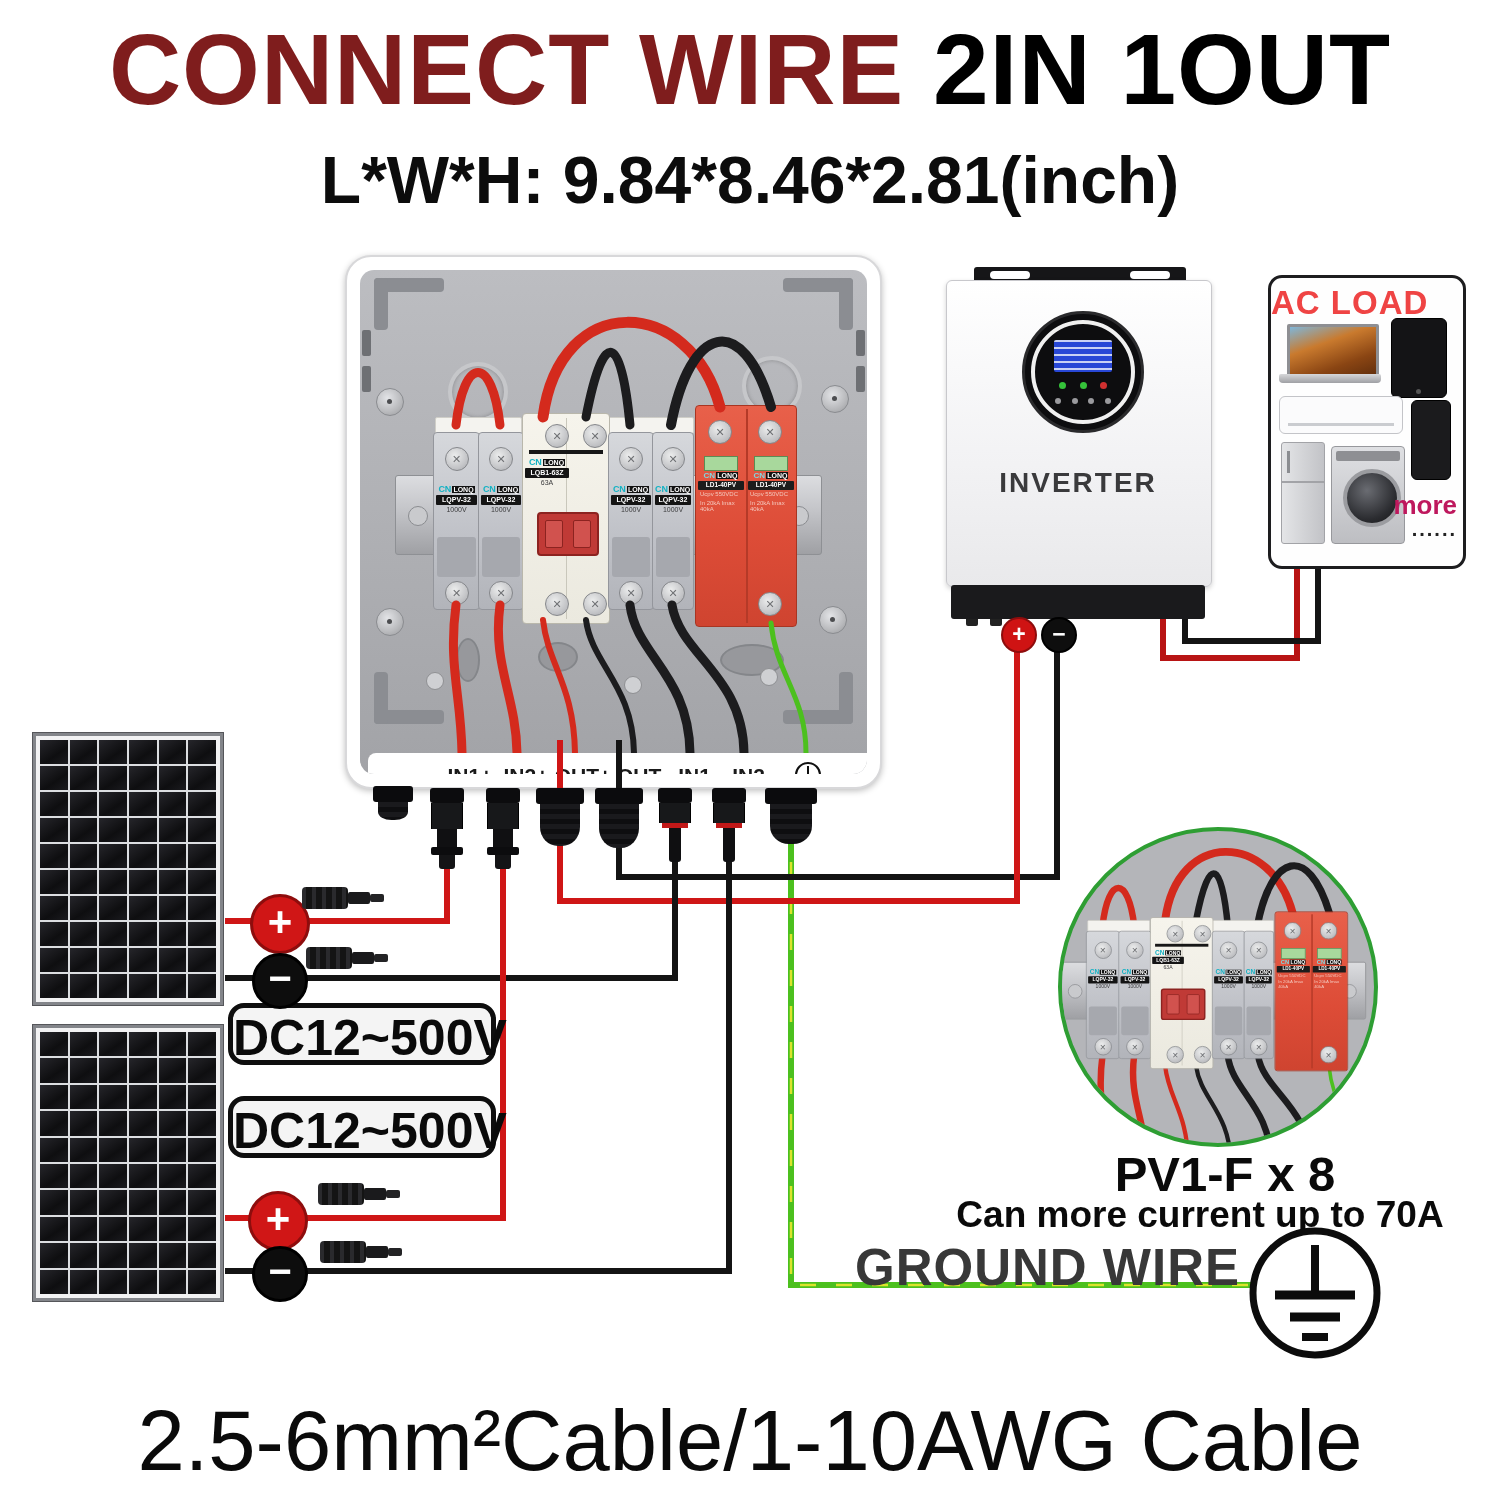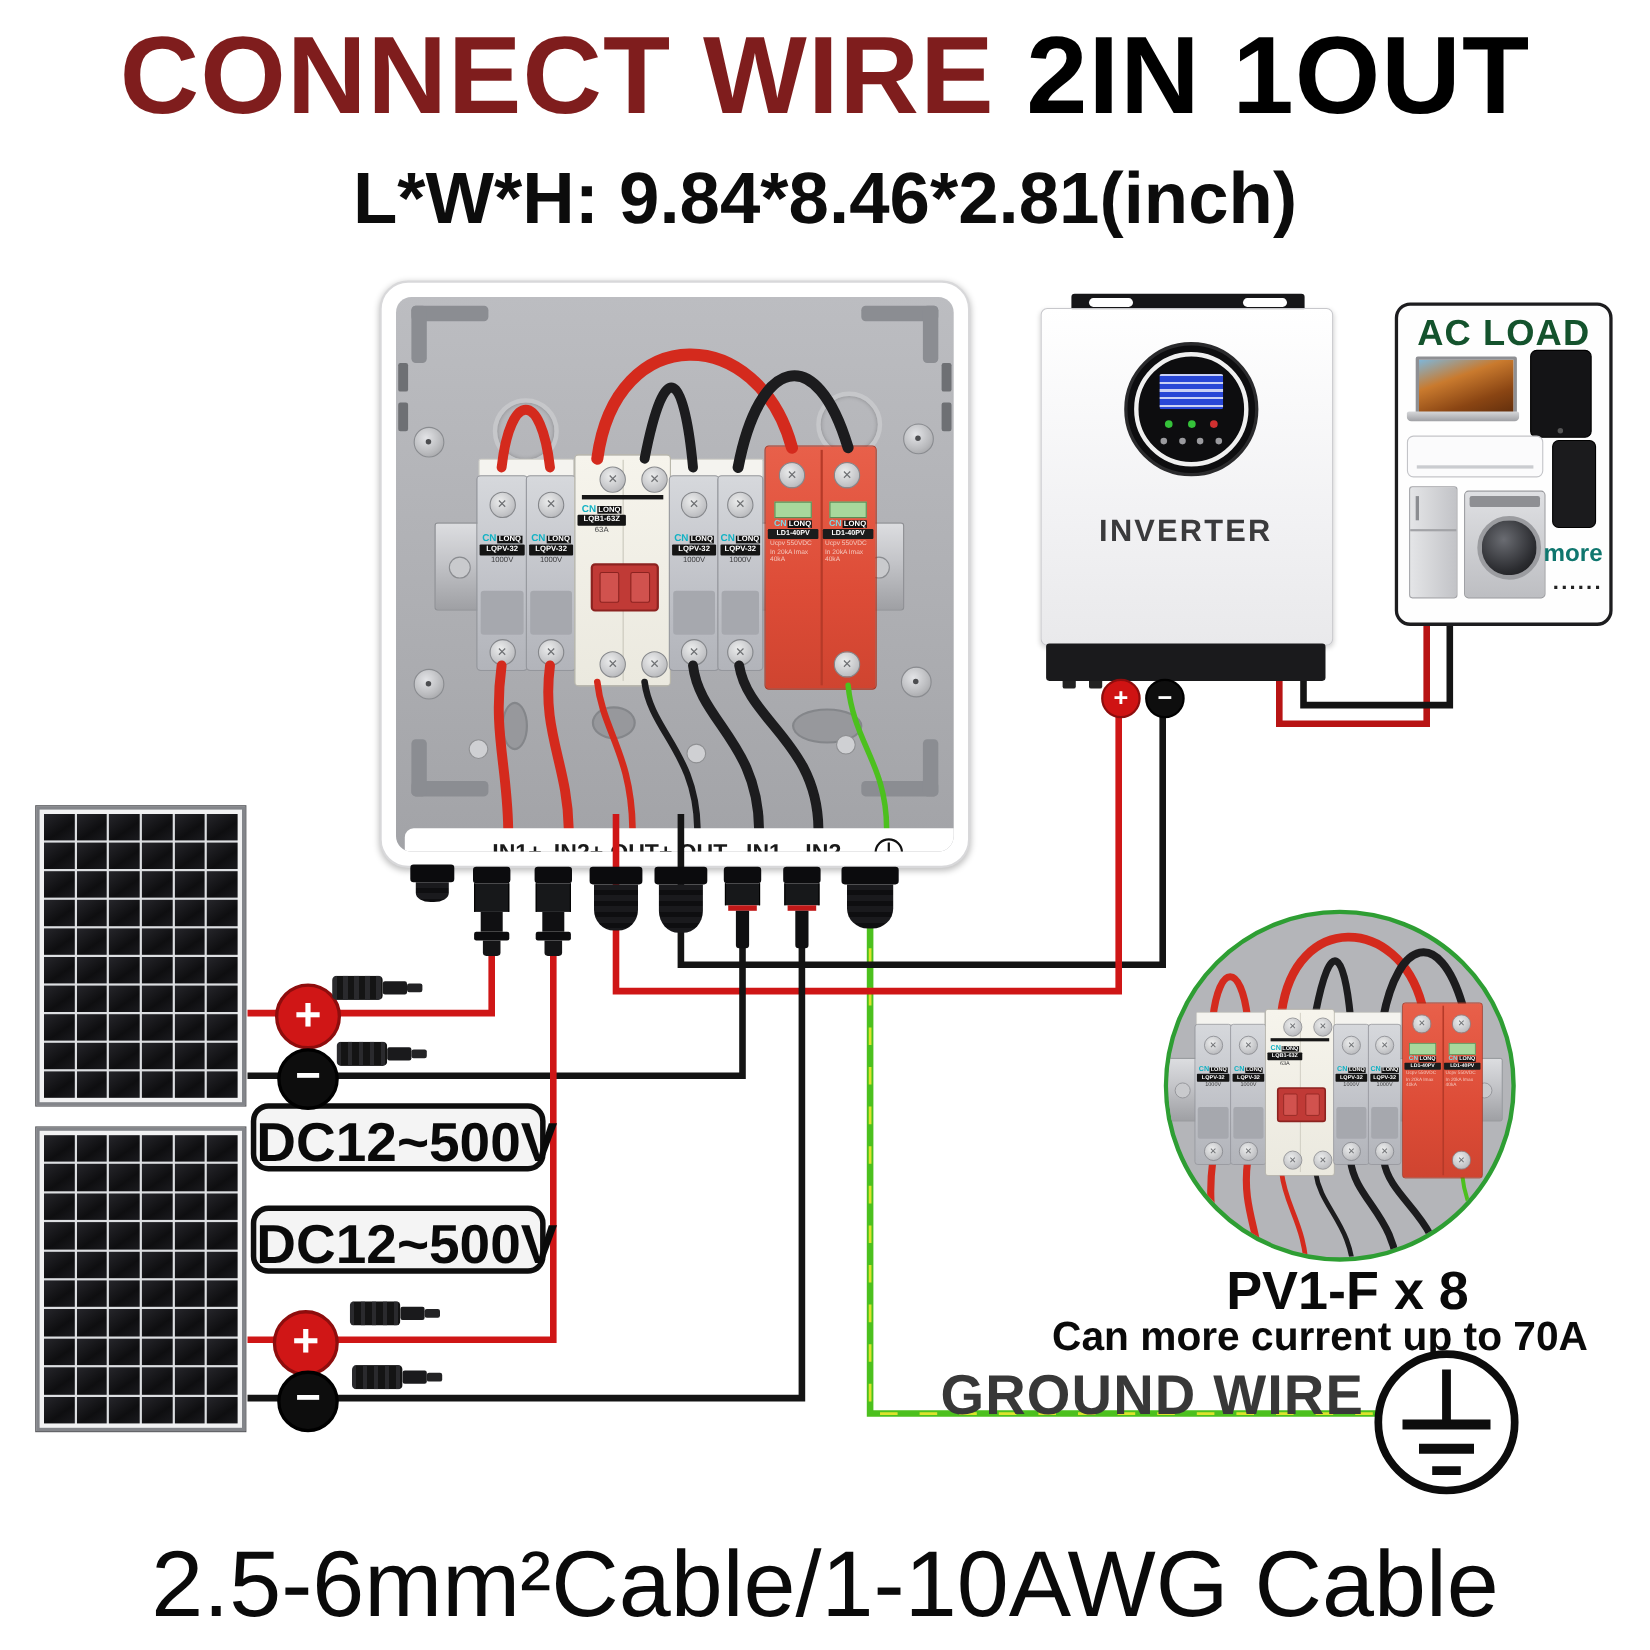--- a/index.html
+++ b/index.html
@@ -104,41 +104,41 @@
         font-size:28px;letter-spacing:2px;color:#3a3a3c;}
   #inverter .base{position:absolute;left:5px;top:318px;width:254px;height:34px;background:#1a1a1c;border-radius:3px;}
   #inverter .nub{position:absolute;width:12px;height:7px;background:#222;top:352px;border-radius:0 0 2px 2px;}
   .polecirc{position:absolute;width:32px;height:32px;border-radius:50%;z-index:7;color:#fff;
         font-weight:bold;font-size:23px;line-height:30px;text-align:center;}
   #inv-plus{left:1001px;top:617px;background:#cf1313;border:2px solid #8e0d0d;}
   #inv-minus{left:1041px;top:617px;background:#0e0e0e;border:2px solid #000;}
   
   #acload{left:1268px;top:275px;width:192px;height:288px;background:#fefefe;border:3px solid #1d1d1f;
         border-radius:14px;z-index:6;}
-  #ac-title{position:absolute;left:0;top:6px;width:100%;text-align:center;font-weight:bold;font-size:33px;
-        letter-spacing:1px;color:#14532d;}
+  #ac-title{position:absolute;left:0;top:6px;width:100%;text-align:left;font-weight:bold;font-size:33px;
+        letter-spacing:1px;color:#ef4444;}
   .laptop{position:absolute;left:8px;top:46px;width:102px;height:60px;}
   .laptop .scr{position:absolute;left:8px;top:0;width:86px;height:50px;border:3px solid #8e8f93;border-radius:2px;
         background:linear-gradient(160deg,#7fb6d9 0%,#c97a2e 35%,#8a4513 70%,#5f2d0c 100%);}
   .laptop .kb{position:absolute;left:0;top:50px;width:102px;height:9px;background:linear-gradient(180deg,#d7d8da,#9fa0a4);border-radius:2px 2px 4px 4px;}
   .tablet{position:absolute;left:120px;top:40px;width:54px;height:78px;background:#141416;border-radius:6px;border:1px solid #000;}
   .tablet:after{content:"";position:absolute;left:24px;bottom:3px;width:5px;height:5px;border-radius:50%;background:#555;}
   .acunit{position:absolute;left:8px;top:118px;width:122px;height:36px;background:#fbfbfc;border:1px solid #c3c4c8;border-radius:6px;}
   .acunit:after{content:"";position:absolute;left:8px;bottom:7px;width:106px;height:3px;background:#caccd0;}
   .phone{position:absolute;left:140px;top:122px;width:38px;height:78px;background:#1b1b1d;border-radius:6px;border:1px solid #000;}
   .fridge{position:absolute;left:10px;top:164px;width:42px;height:100px;background:linear-gradient(90deg,#e4e5e7,#c2c3c7);
         border:1px solid #a2a3a7;border-radius:3px;}
   .fridge:before{content:"";position:absolute;left:0;top:38px;width:100%;height:2px;background:#a2a3a7;}
   .fridge:after{content:"";position:absolute;left:5px;top:8px;width:3px;height:22px;background:#8b8d91;}
   .washer{position:absolute;left:60px;top:168px;width:72px;height:96px;background:linear-gradient(180deg,#dfe0e3,#bdbec2);
         border:1px solid #97989c;border-radius:4px;}
   .washer:before{content:"";position:absolute;left:4px;top:4px;width:64px;height:10px;background:#8e8f93;border-radius:2px;}
   .washer .door{position:absolute;left:11px;top:22px;width:50px;height:50px;border-radius:50%;
         background:radial-gradient(circle at 40% 35%,#6a6c72,#2b2c30 65%,#141416);border:4px solid #9b9ca0;}
-  #ac-more{position:absolute;right:6px;top:212px;font-weight:bold;font-size:22px;color:#0f766e;margin-left:36px;}
+  #ac-more{position:absolute;right:6px;top:212px;font-weight:bold;font-size:26px;color:#be185d;margin-left:36px;}
   #ac-dots{position:absolute;right:6px;top:240px;font-weight:bold;font-size:20px;color:#222;letter-spacing:2px;}
   
   .panel{position:absolute;left:33px;width:190px;border:3px solid #83858a;outline:1px solid #55565a;
         background:#f2f2f3;padding:4px;z-index:6;box-sizing:border-box;}
   .panel-grid{display:grid;width:100%;height:100%;grid-template-columns:repeat(6,1fr);
         grid-template-rows:repeat(10,1fr);gap:2px;background:#dcdee1;}
   .panel-grid .cell{background:linear-gradient(145deg,#26262b 0%,#0e0e10 60%,#1b1b1f 100%);}
   #panel1{top:733px;height:272px;} #panel2{top:1025px;height:276px;}
   .pcirc{position:absolute;border-radius:50%;z-index:7;color:#fff;font-weight:bold;text-align:center;}
   .pcirc.plus{width:54px;height:54px;background:#d01616;border:3px solid #8e0d0d;font-size:42px;line-height:50px;}

